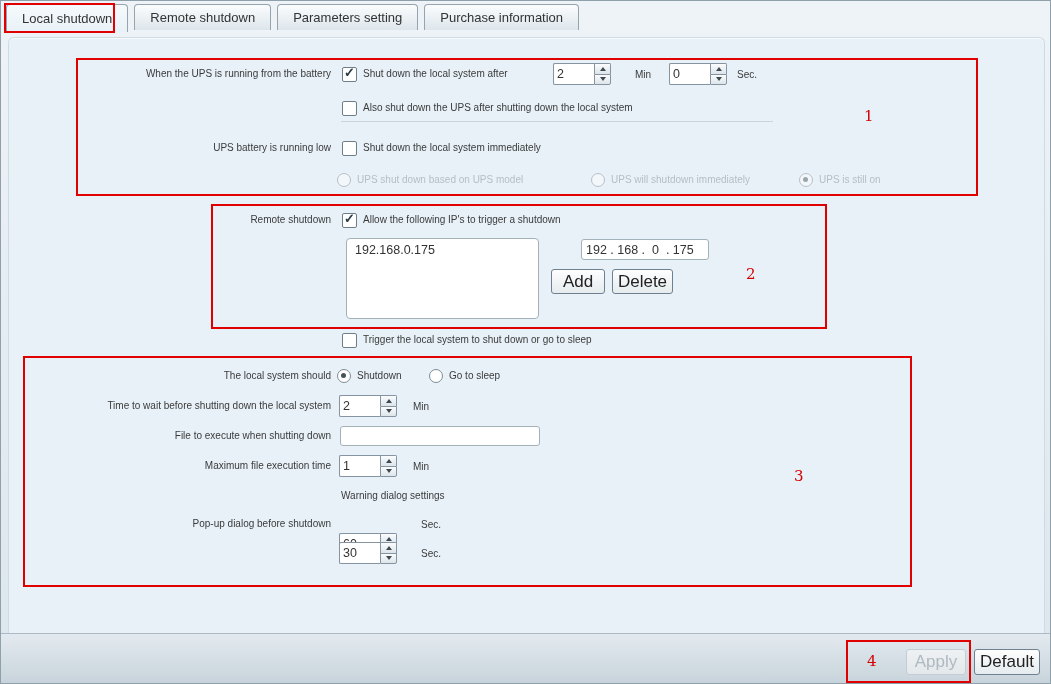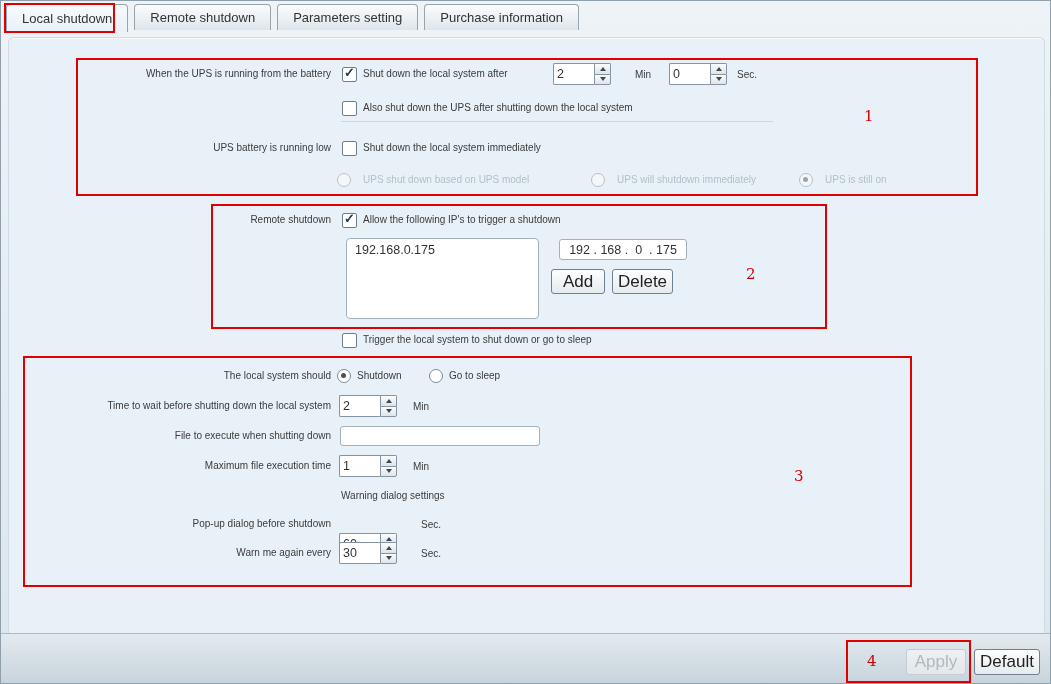--- a/index.html
+++ b/index.html
@@ -14,21 +14,21 @@
   .tab.active{background:linear-gradient(#f6fafc,#e8f1f8);height:27px;}
   
   .panel{position:absolute;left:7px;top:36px;width:1035px;height:596px;
          background:#e8f1f8;border:1px solid #cfdbe3;border-bottom:none;
          border-radius:6px 6px 0 0;box-shadow:inset 0 1px 0 #f8fbfd;}
   .footer{position:absolute;left:0;top:632px;width:1049px;height:50px;
           background:linear-gradient(#e3eaef,#c7d3db);border-top:1px solid #aebac3;}
   
   .lbl{position:absolute;font-size:10px;line-height:22px;height:22px;white-space:nowrap;}
   .rlbl{left:10px;width:320px;text-align:right;}
-  .dis{color:#b4bec5;margin-left:6px;}
+  .dis{color:#b4bec5;}
   .divider{position:absolute;height:1px;background:#ccd5dc;}
   
   .cb{position:absolute;width:13px;height:13px;background:#fff;border:1px solid #6f7f8a;
       border-radius:2px;}
   .cb .check{position:absolute;left:1px;top:-3px;font-size:13px;font-weight:bold;color:#2b3b45;}
   .radio{position:absolute;width:12px;height:12px;background:#fff;border:1px solid #7d8d97;
          border-radius:50%;}
   .radio .dot{position:absolute;left:3px;top:3px;width:5px;height:5px;border-radius:50%;background:#46525b;}
   .radio.disabled{border-color:#b7c1c8;background:#f4f7f9;}
   .radio.disabled .dot{background:#9aa6ad;}
@@ -122,21 +122,21 @@
 
   <div class="lbl rlbl" style="top:208px">Remote shutdown</div>
   <span class="cb" style="left:341px;top:212px">
     <span class="check">✓</span>
   </span>
   <div class="lbl" style="left:362px;top:208px">Allow the following IP's to trigger a shutdown</div>
 
   <div class="iplist" style="left:345px;top:237px;width:191px;height:79px">
     <div class="ip-item">192.168.0.175</div>
   </div>
-  <input class="txt" style="left: 558px; top: 238px; width: 118px; height: 19px; text-align: center;" value="192 . 168 .  0  . 175">
+  <input class="txt" style="left: 580px; top: 238px; width: 118px; height: 19px;" value="192 . 168 .  0  . 175">
   <div class="btn" style="left:550px;top:268px;width:52px;height:23px">Add</div>
   <div class="btn" style="left:611px;top:268px;width:59px;height:23px">Delete</div>
 
   <span class="cb" style="left:341px;top:332px"></span>
   <div class="lbl rlbl" style="top:364px">The local system should</div>
 
   <div class="lbl" style="left:362px;top:328px">Trigger the local system to shut down or go to sleep</div>
   <span class="radio" style="left:336px;top:368px">
     <span class="dot"></span>
   </span>
@@ -184,21 +184,20 @@
       <div class="spin-up">
           <span class="tri-up"></span>
         </div>
       <div class="spin-down">
           <span class="tri-down"></span>
         </div>
     </div>
   </div>
   <div class="lbl" style="left:420px;top:513px">Sec.</div>
 
-  <div class="lbl rlbl" style="top:541px">Warn me again every</div>
   <div class="spin" style="left:338px;top:541px">
     <input class="spin-field" value="30" style="">
     <div class="spin-btns">
       <div class="spin-up">
           <span class="tri-up"></span>
         </div>
       <div class="spin-down">
           <span class="tri-down"></span>
         </div>
     </div>

